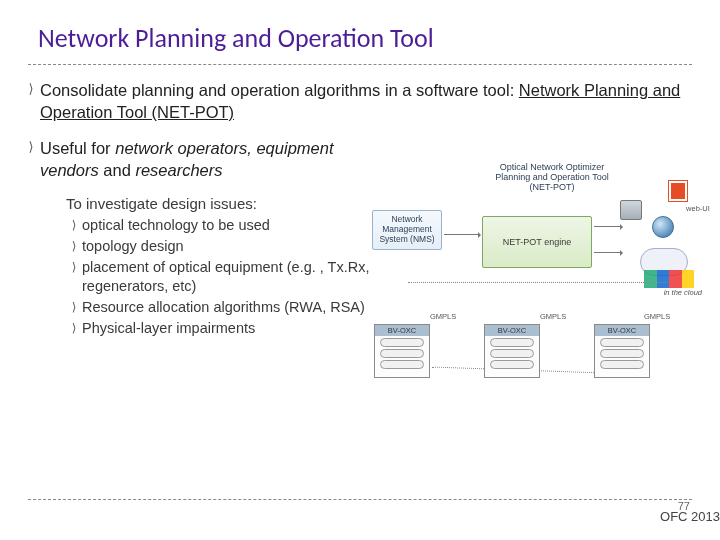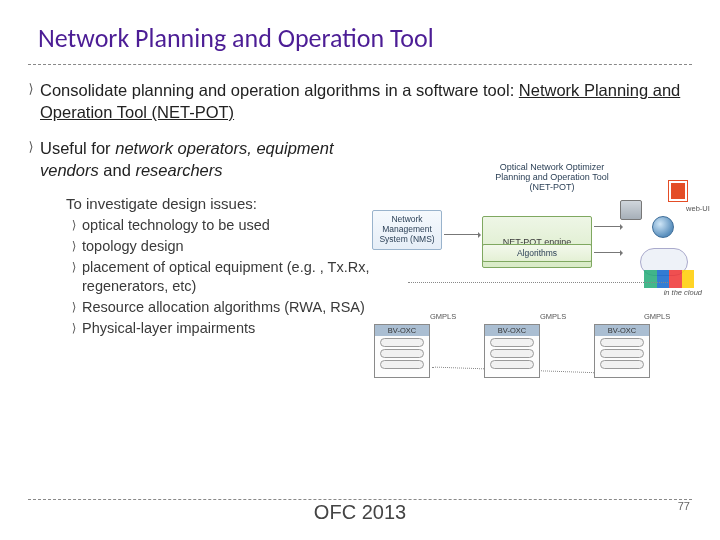--- a/index.html
+++ b/index.html
@@ -150,22 +150,22 @@
     bottom: 40px;
     left: 28px;
     right: 28px;
     border-top: 1px dashed #888;
   }
   .footer-center {
     position: absolute;
     bottom: 16px;
     left: 0;
     right: 0;
-    text-align: center;
-    font-size: 20px;
+    text-align: right;
+    font-size: 13px;
     color: #444;
   }
   .pagenum {
     position: absolute;
     bottom: 28px;
     right: 30px;
     font-size: 11px;
     color: #666;
   }
 </style>
@@ -214,21 +214,20 @@
     </div>
 
 </div>
 
 <div class="diagram">
   <div class="dg-title" style="left:120px;top:-8px;">Optical Network Optimizer Planning and Operation Tool (NET-POT)</div>
 
   <div class="dg-box" style="left:0;top:40px;width:70px;height:40px;">Network Management System (NMS)</div>
 
   <div class="dg-engine" style="left:110px;top:46px;width:110px;">NET-POT engine</div>
-  <div class="dg-box" style="left:110px;top:74px;width:110px;border-color:#7fa860;background:linear-gradient(#f3f8ec,#e4f0d5);">Algorithms</div>
 
   <div class="dg-arrow" style="left:72px;top:64px;width:36px;"></div>
   <div class="dg-arrow" style="left:222px;top:56px;width:28px;"></div>
   <div class="dg-arrow" style="left:222px;top:82px;width:28px;"></div>
 
   <div class="dg-chip" style="left:248px;top:30px;"></div>
   <div class="dg-h5" style="left:296px;top:10px;"></div>
   <div class="dg-label" style="left:312px;top:34px;width:28px;text-align:center;">web-UI</div>
   <div class="dg-globe" style="left:280px;top:46px;"></div>
 

